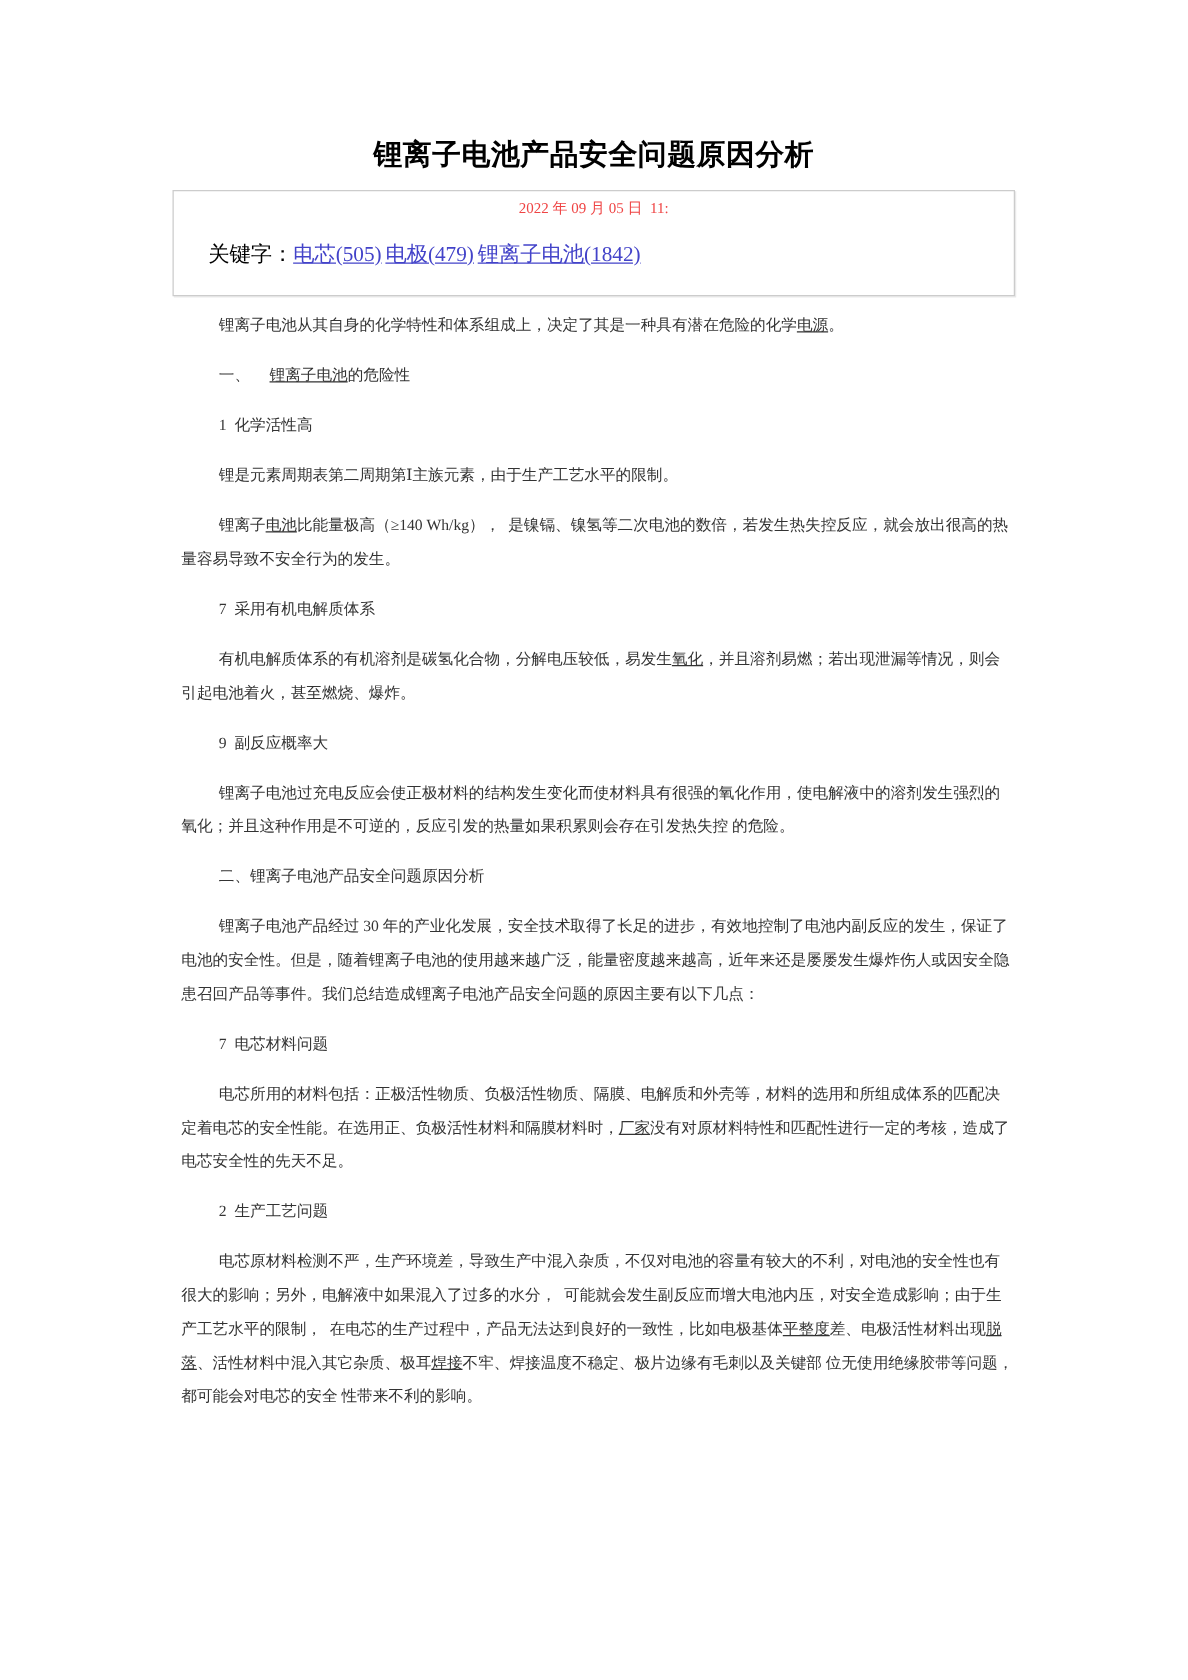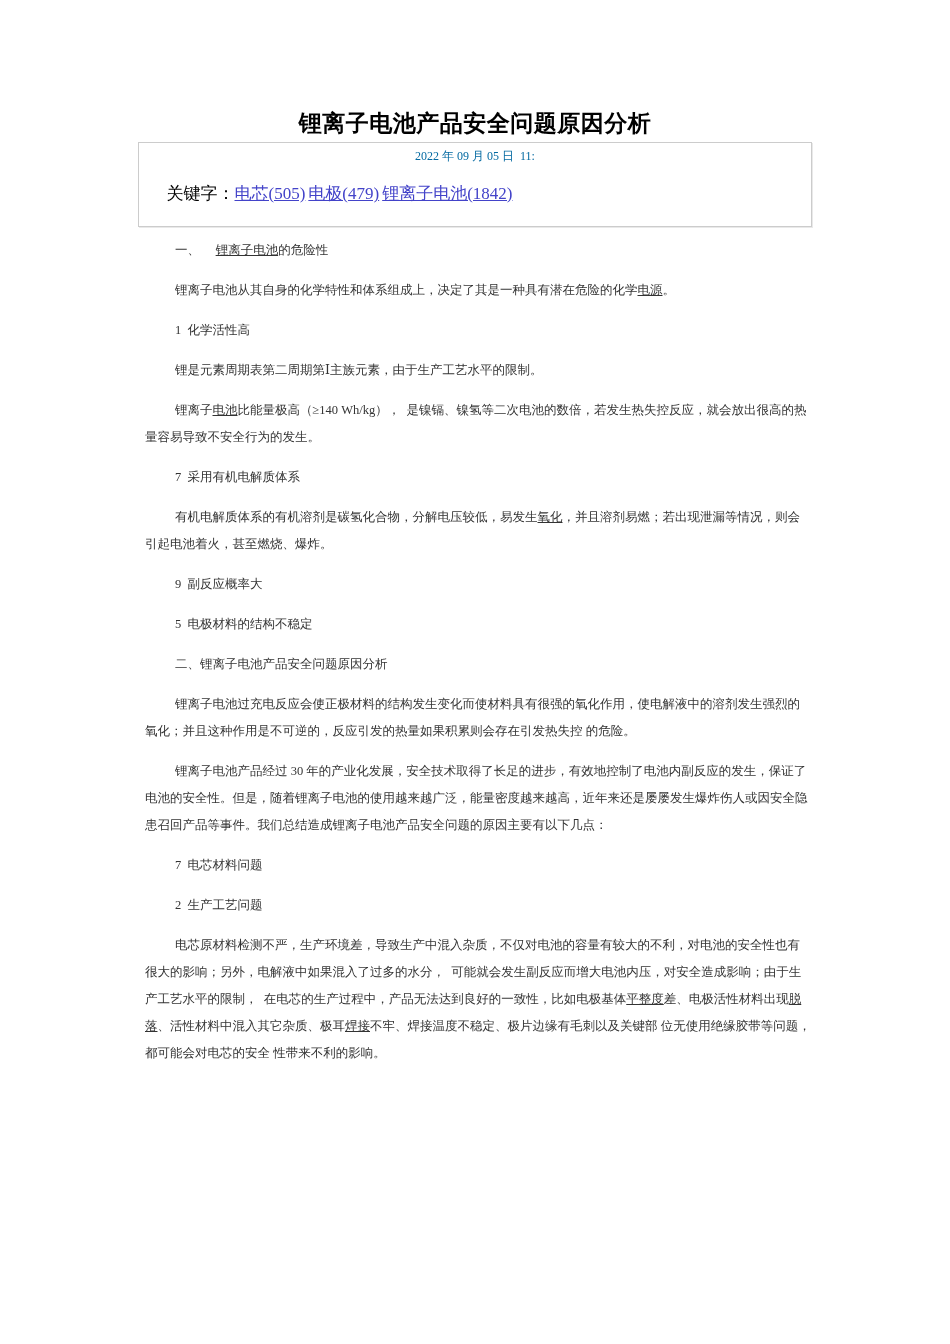--- a/index.html
+++ b/index.html
@@ -15,40 +15,40 @@
     font-family: "Liberation Serif", "DejaVu Serif", serif;
     color: #333333;
   }
   .doc {
     position: absolute;
     top: 0;
     left: 0;
     width: 950px;
   }
   .title {
-    margin: 110px auto 4px auto;
+    margin: 110px auto 14px auto;
     width: 674px;
     text-align: center;
     font-size: 23px;
     font-weight: bold;
     color: #000000;
     letter-spacing: 0.5px;
     line-height: 28px;
   }
   .meta-box {
     margin-left: 138px;
     width: 674px;
     box-sizing: border-box;
     border: 1px solid #cccccc;
     box-shadow: 1px 1px 0 #e9e9e9;
     background: #ffffff;
   }
   .date {
     text-align: center;
-    color: #0369a1;
+    color: #ef4444;
     font-size: 12px;
     line-height: 16px;
     padding-top: 5px;
     white-space: pre;
   }
   .keywords {
     font-size: 17px;
     line-height: 18px;
     color: #000000;
     padding: 3px 2px 5px 2px;
@@ -87,30 +87,30 @@
   <div class="title">锂离子电池产品安全问题原因分析</div>
 
   <div class="meta-box">
     <div class="date">2022 年 09 月 05 日  11:</div>
     <div class="keywords">
       <span>关键字：</span><span><a>电芯(505)</a><a>电极(479)</a><a>锂离子电池(1842)</a></span>
     </div>
   </div>
 
   <div class="content">
+      <p><span>锂离子电池从其自身的化学特性和体系组成上，决定了其是一种具有潜在危险的化学</span><span class="kw">电源</span><span>。</span></p>
       <p><span>一、　 </span><span class="kw">锂离子电池</span><span>的危险性</span></p>
-      <p><span>锂离子电池从其自身的化学特性和体系组成上，决定了其是一种具有潜在危险的化学</span><span class="kw">电源</span><span>。</span></p>
       <p><span>1  化学活性高</span></p>
       <p><span>锂是元素周期表第二周期第Ⅰ主族元素，由于生产工艺水平的限制。</span></p>
       <p><span>锂离子</span><span class="kw">电池</span><span>比能量极高（≥140 Wh/kg），  是镍镉、镍氢等二次电池的数倍，若发生热失控反应，就会放出很高的热量容易导致不安全行为的发生。</span></p>
       <p><span>7  采用有机电解质体系</span></p>
       <p><span>有机电解质体系的有机溶剂是碳氢化合物，分解电压较低，易发生</span><span class="kw">氧化</span><span>，并且溶剂易燃；若出现泄漏等情况，则会引起电池着火，甚至燃烧、爆炸。</span></p>
       <p><span>9  副反应概率大</span></p>
-      <p><span>5  电极材料的结构不稳定</span></p>
+      <p><span>锂离子电池过充电反应会使正极材料的结构发生变化而使材料具有很强的氧化作用，使电解液中的溶剂发生强烈的氧化；并且这种作用是不可逆的，反应引发的热量如果积累则会存在引发热失控 的危险。</span></p>
       <p><span>二、锂离子电池产品安全问题原因分析</span></p>
-      <p><span>锂离子电池过充电反应会使正极材料的结构发生变化而使材料具有很强的氧化作用，使电解液中的溶剂发生强烈的氧化；并且这种作用是不可逆的，反应引发的热量如果积累则会存在引发热失控 的危险。</span></p>
       <p><span>锂离子电池产品经过 30 年的产业化发展，安全技术取得了长足的进步，有效地控制了电池内副反应的发生，保证了电池的安全性。但是，随着锂离子电池的使用越来越广泛，能量密度越来越高，近年来还是屡屡发生爆炸伤人或因安全隐患召回产品等事件。我们总结造成锂离子电池产品安全问题的原因主要有以下几点：</span></p>
       <p><span>7  电芯材料问题</span></p>
+      <p><span>电芯所用的材料包括：正极活性物质、负极活性物质、隔膜、电解质和外壳等，材料的选用和所组成体系的匹配决定着电芯的安全性能。在选用正、负极活性材料和隔膜材料时，</span><span class="kw">厂家</span><span>没有对原材料特性和匹配性进行一定的考核，造成了电芯安全性的先天不足。</span></p>
       <p><span>2  生产工艺问题</span></p>
       <p><span>电芯原材料检测不严，生产环境差，导致生产中混入杂质，不仅对电池的容量有较大的不利，对电池的安全性也有很大的影响；另外，电解液中如果混入了过多的水分，  可能就会发生副反应而增大电池内压，对安全造成影响；由于生产工艺水平的限制，  在电芯的生产过程中，产品无法达到良好的一致性，比如电极基体</span><span class="kw">平整度</span><span>差、电极活性材料出现</span><span class="kw">脱落</span><span>、活性材料中混入其它杂质、极耳</span><span class="kw">焊接</span><span>不牢、焊接温度不稳定、极片边缘有毛刺以及关键部 位无使用绝缘胶带等问题，都可能会对电芯的安全 性带来不利的影响。</span></p>
     </div>
 
 </div>
 
 </body></html>

